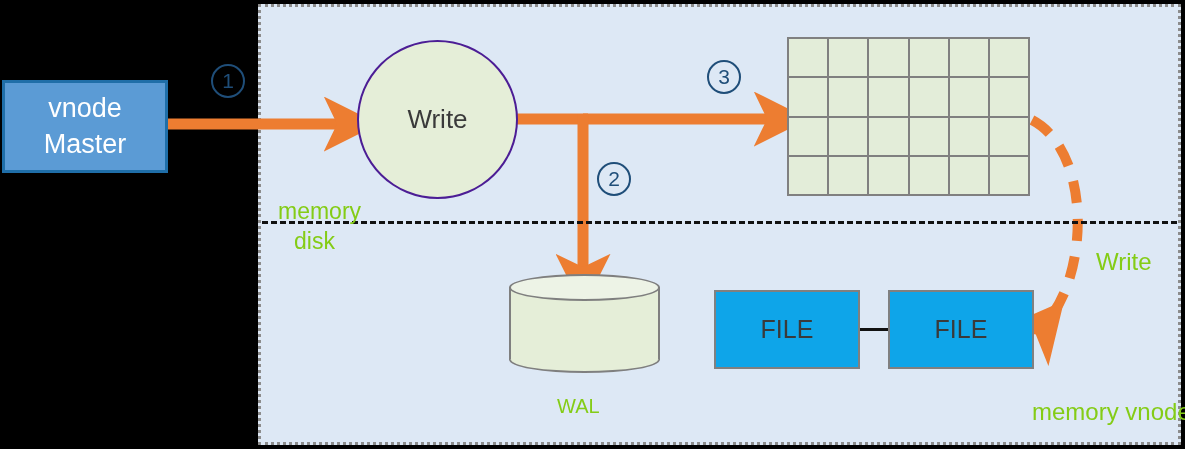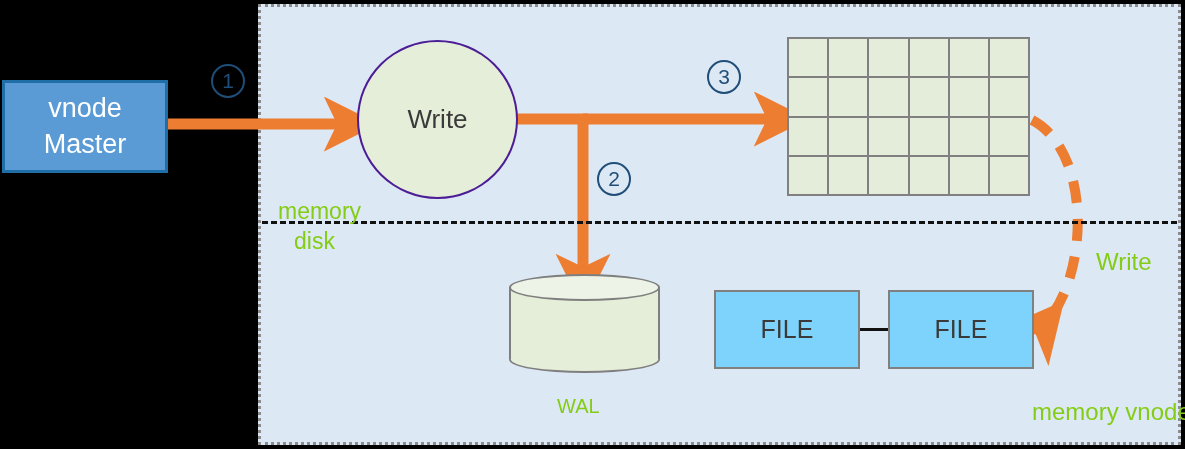--- a/index.html
+++ b/index.html
@@ -139,21 +139,21 @@
     box-sizing: border-box;
     clip-path: inset(50% 0 0 0);
   }
 
   
   .file-box {
     position: absolute;
     top: 290px;
     width: 146px;
     height: 79px;
-    background: #7dd3fc;
+    background: #0ea5e9;
     border: 2px solid #808080;
     box-sizing: border-box;
     display: flex;
     align-items: center;
     justify-content: center;
     color: #3a3a3a;
     font-size: 25px;
   }
   #file-box-1 { left: 714px; }
   #file-box-2 { left: 888px; }

